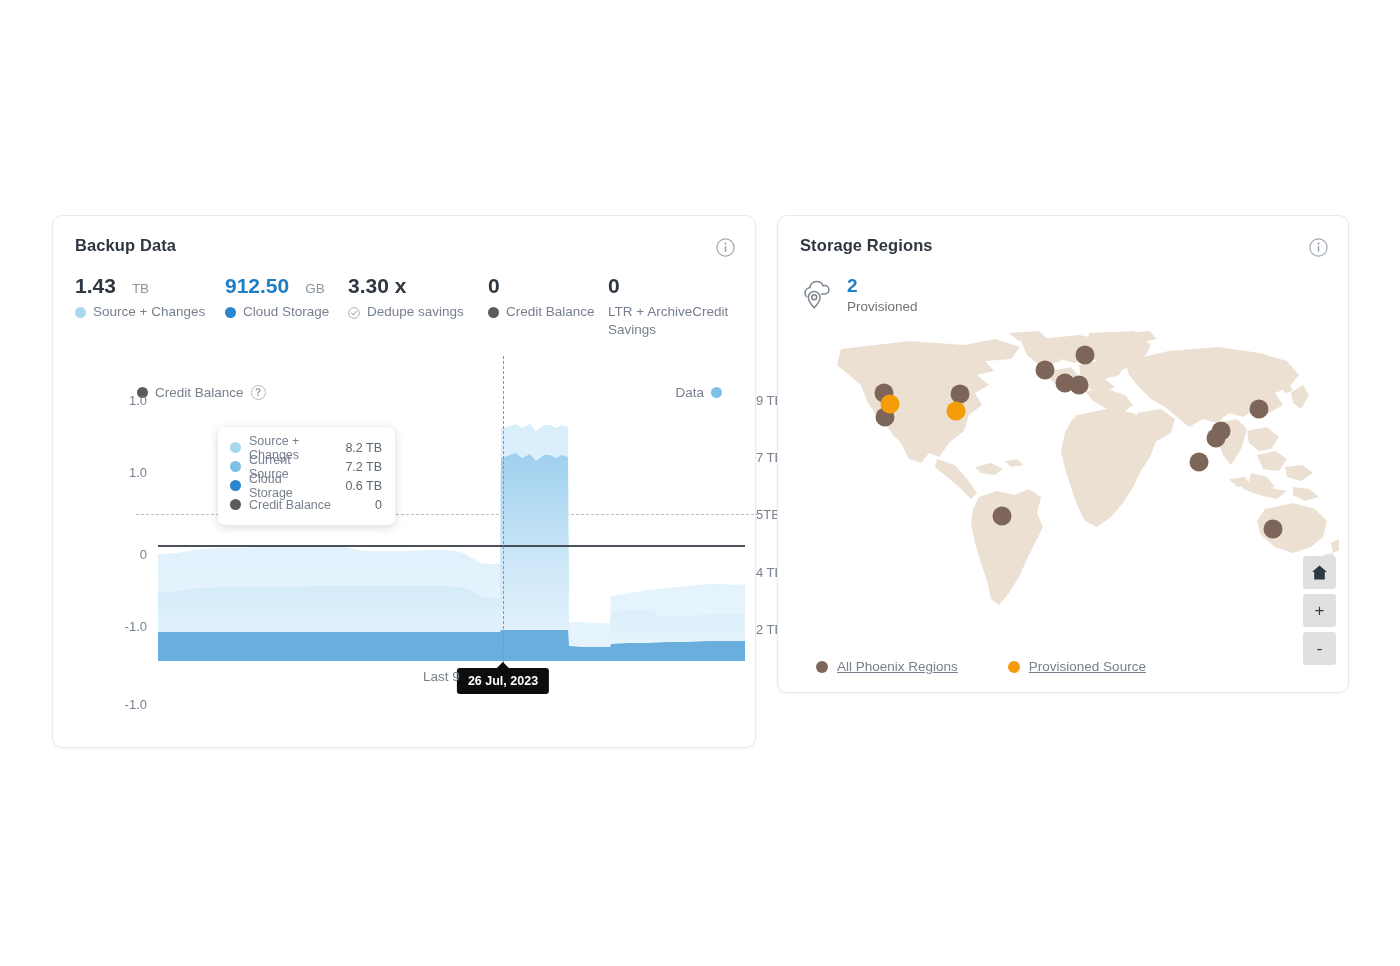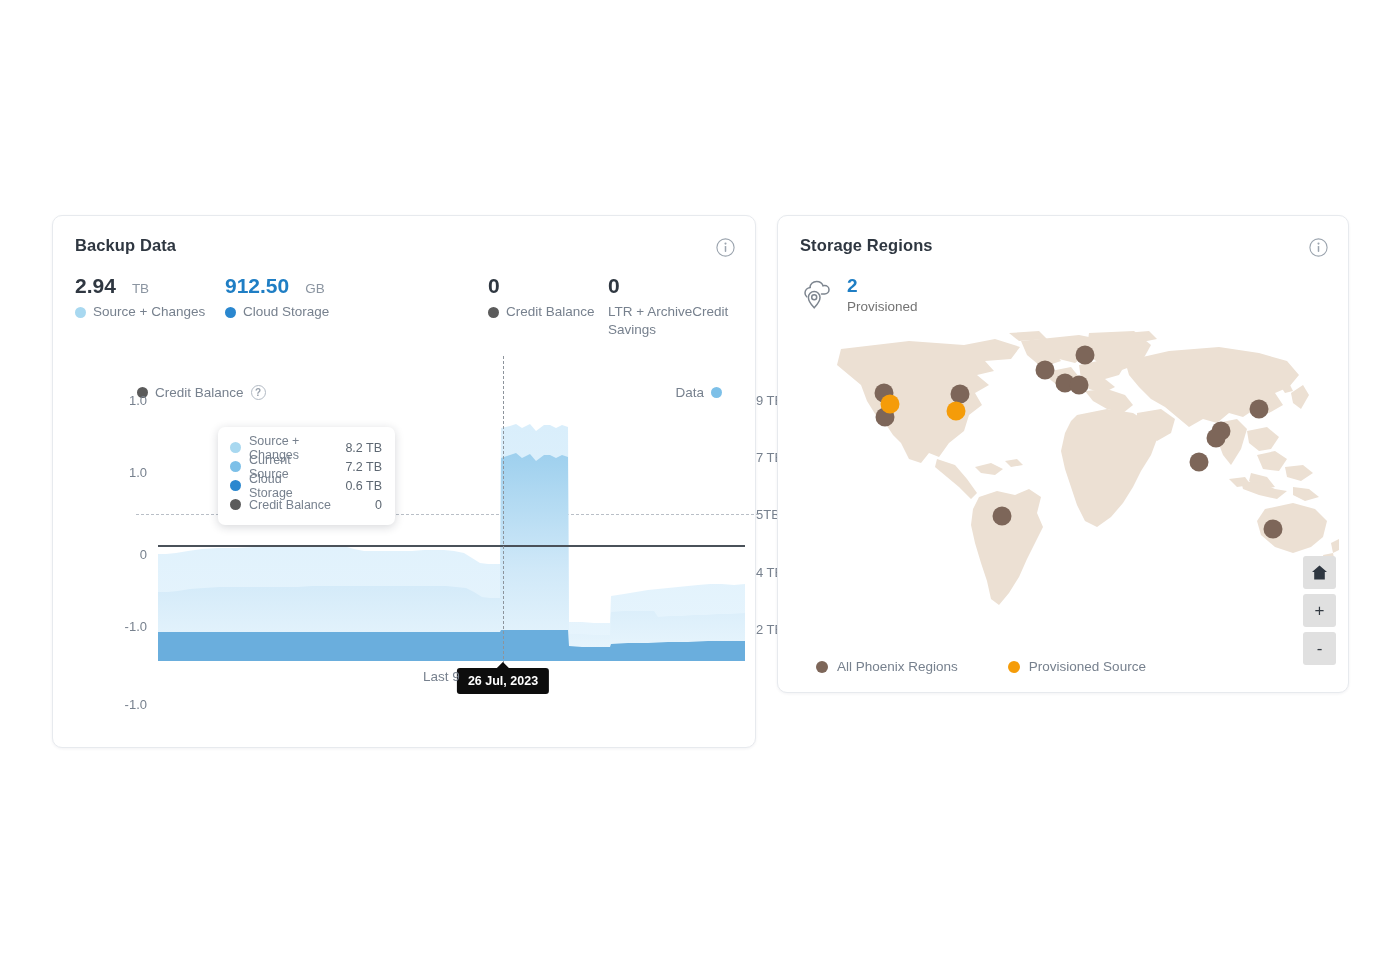--- a/index.html
+++ b/index.html
@@ -157,21 +157,21 @@
     background:#e0e0e0; border-radius:3px;
     display:flex; align-items:center; justify-content:center;
     color:#333a42; font-size:17px; cursor:pointer;
     font-family:"Liberation Sans", sans-serif;
   }
   .mbtn svg { display:block; }
 
   .map-legend {
     position:absolute; left:38px; bottom:18px;
     display:flex; align-items:center; gap:50px;
-    font-size:13.5px; color:#77818e;
+    font-size:13.5px; color:#77818e;text-decoration:underline;
   }
   .ml-item { display:flex; align-items:center; gap:9px; }
   .ml-dot { width:12px; height:12px; border-radius:50%; }
 </style>
 </head>
 <body>
 
 <div class="stage">
 
   <div class="card" id="backup-card">
@@ -183,38 +183,50 @@
         <circle cx="9.5" cy="9.5" r="8.6" fill="none" stroke="#9ba4ae" stroke-width="1.1"></circle>
         <circle cx="9.5" cy="5.6" r="1.05" fill="#9ba4ae"></circle>
         <rect x="8.75" y="7.9" width="1.5" height="6" rx=".7" fill="#9ba4ae"></rect>
       </svg>
     </div>
 
     <div class="stats">
 
       <div class="stat" id="stat-source">
         <div class="val">
-          <span>2.94</span><span class="unit">TB</span>
+          <span>1.43</span><span class="unit">TB</span>
         </div>
         <div class="lbl">
           <span class="dot light"></span>
           <span class="txt">Source + Changes</span>
         </div>
       </div>
 
       <div class="stat" id="stat-cloud">
         <div class="val accent">
           <span>912.50</span><span class="unit">GB</span>
         </div>
         <div class="lbl">
           <span class="dot blue"></span>
           <span class="txt">Cloud Storage</span>
         </div>
       </div>
 
+      <div class="stat" id="stat-dedupe">
+        <div class="val">3.30 x</div>
+        <div class="lbl">
+          <span class="chk">
+            <svg width="12" height="12" viewBox="0 0 12 12">
+              <circle cx="6" cy="6" r="5.3" fill="none" stroke="#a6aeb8" stroke-width="1"></circle>
+              <path d="M3.6 6.2 L5.2 7.8 L8.5 4.1" fill="none" stroke="#a6aeb8" stroke-width="1.05" stroke-linecap="round" stroke-linejoin="round"></path>
+            </svg>
+          </span>
+          <span class="txt">Dedupe savings</span>
+        </div>
+      </div>
 
       <div class="stat" id="stat-credit">
         <div class="val">0</div>
         <div class="lbl">
           <span class="dot dark"></span>
           <span class="txt">Credit Balance</span>
         </div>
       </div>
 
       <div class="stat" id="stat-ltr">

